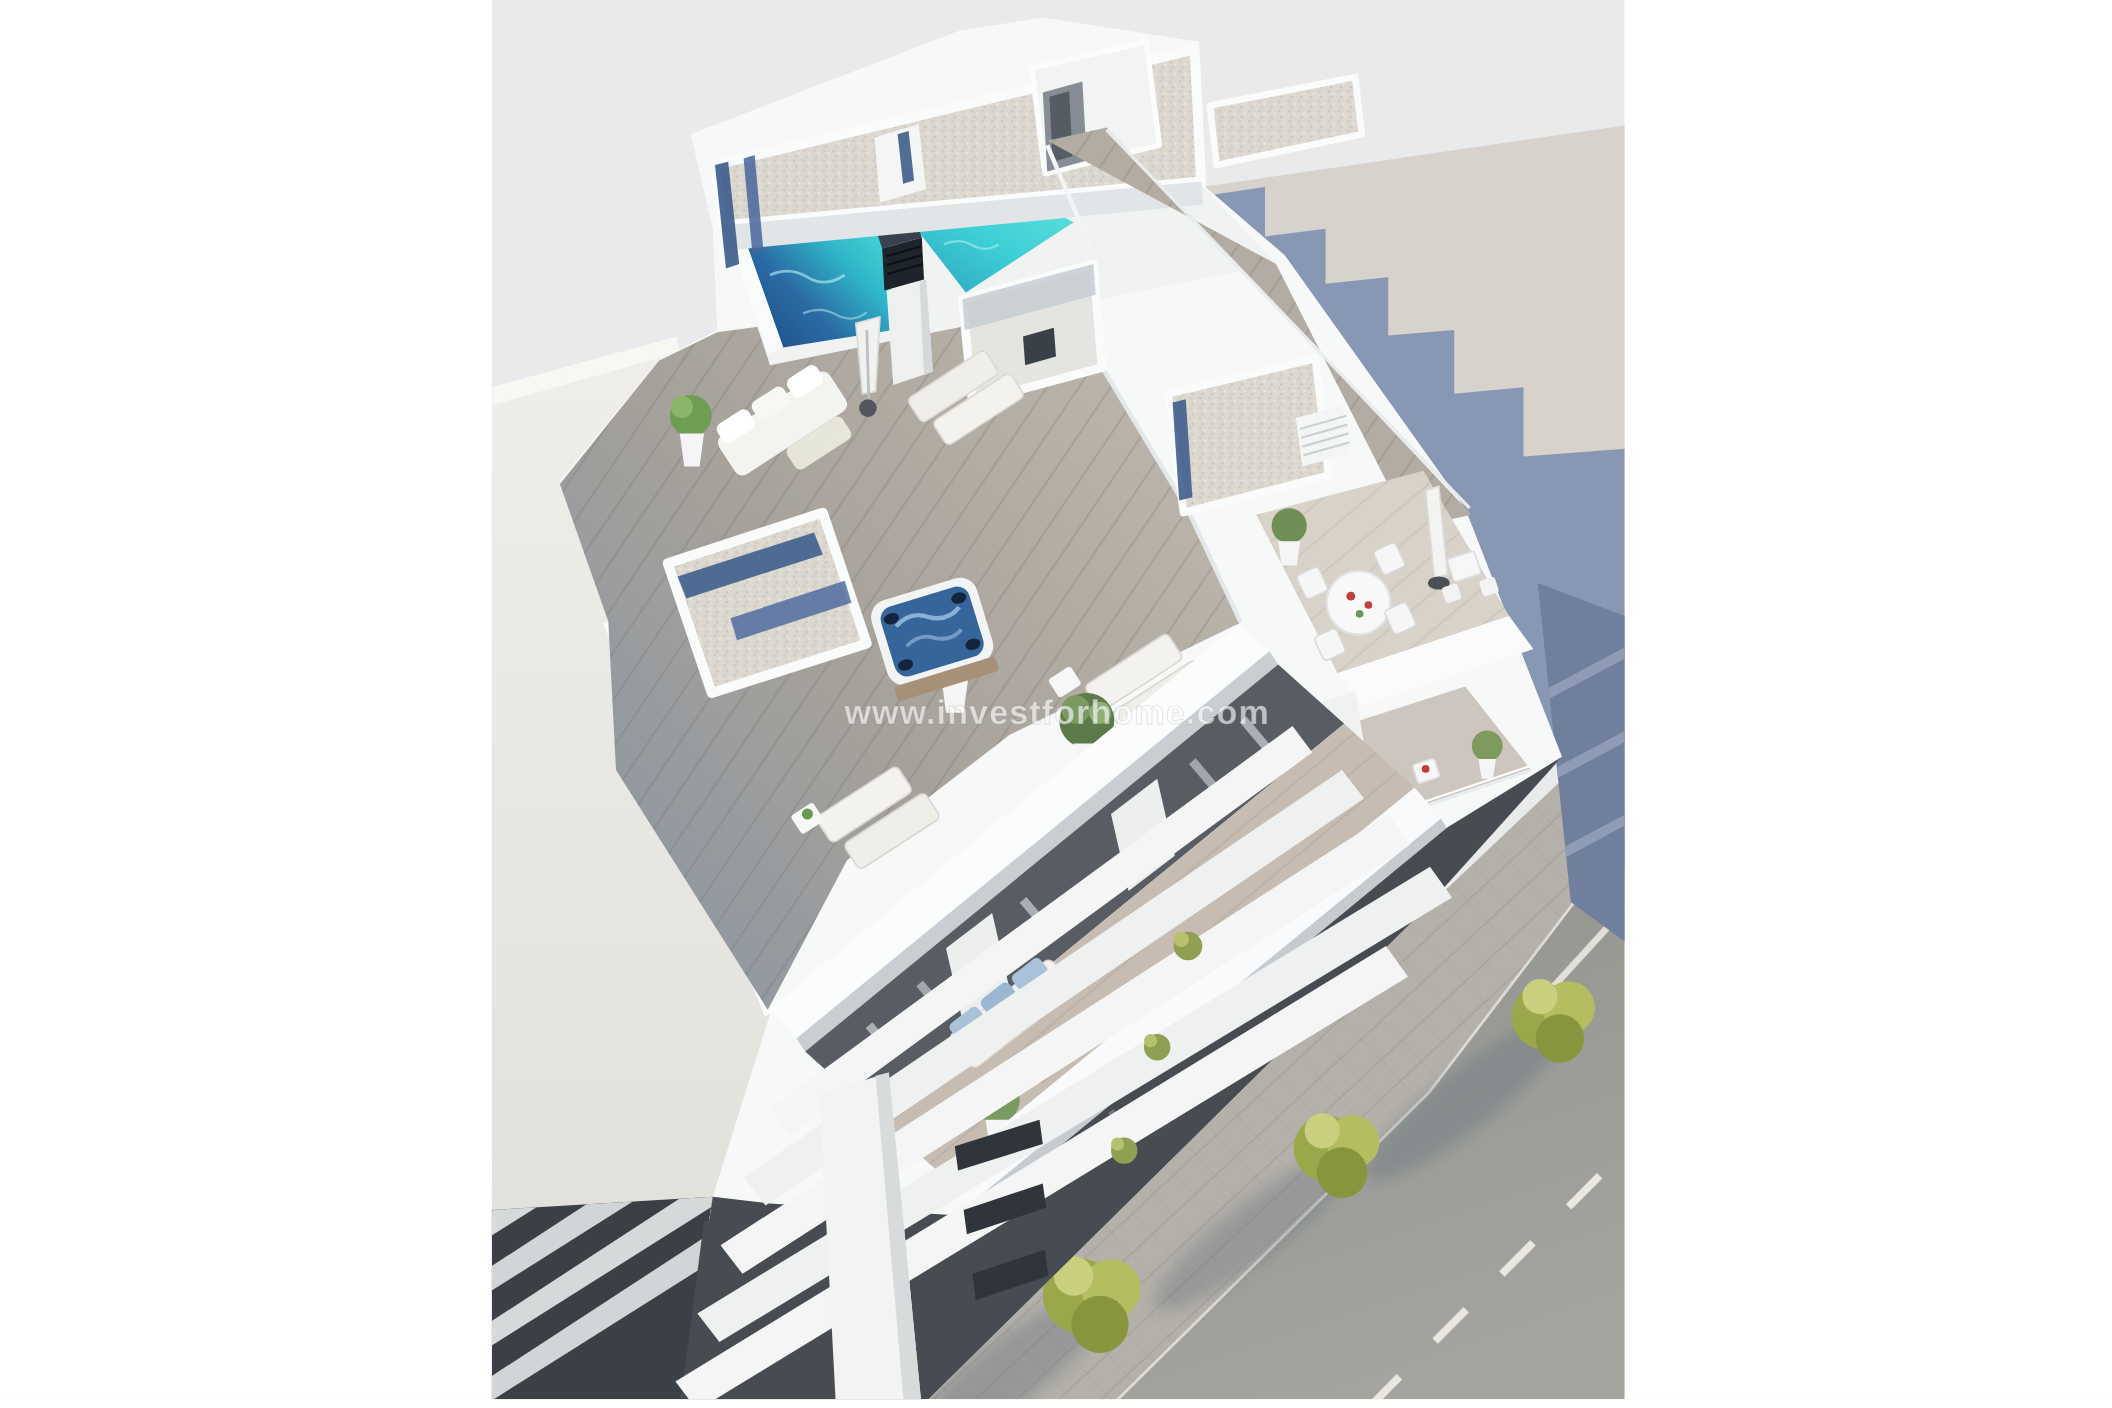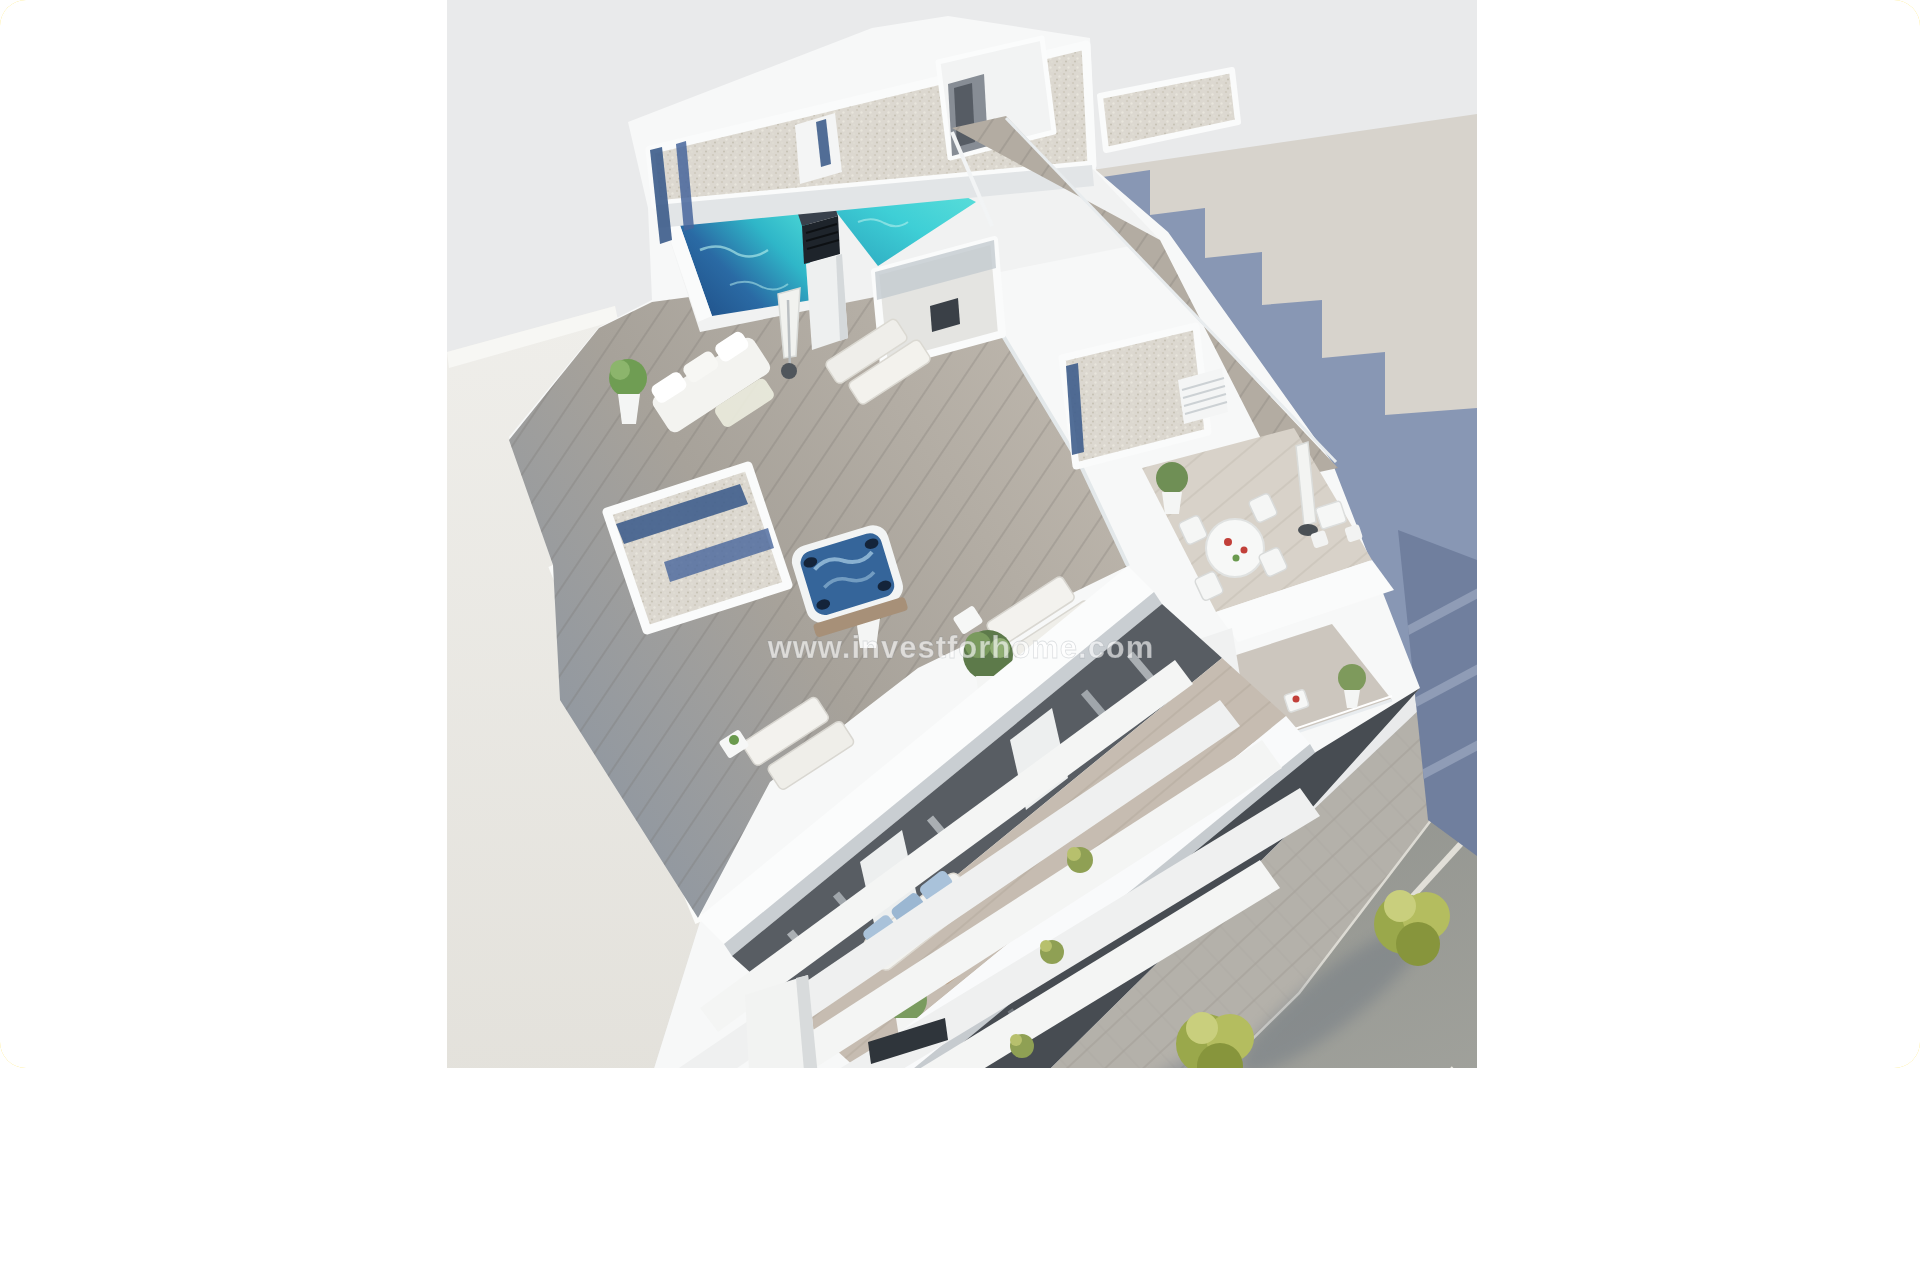--- a/index.html
+++ b/index.html
@@ -1,17 +1,17 @@
 <!DOCTYPE html>
 <html><head>
 <meta charset="utf-8">
 <style>
   html,body{margin:0;padding:0;background:#ffffff;}
-  .page{position:relative;width:1920px;height:1068px;background:#fde047;overflow:hidden;
-        font-family:"Liberation Sans", sans-serif;border-radius:26px;}
+  .page{position:relative;width:1920px;height:1272px;background:#fde047;overflow:hidden;
+        font-family:"Liberation Sans", sans-serif;}
   svg{display:block;}
   .watermark{font-family:"Liberation Sans", sans-serif;font-weight:bold;letter-spacing:1px;}
 </style>
 </head>
 <body>
 
 <div class="page">
 <svg width="1920" height="1280" viewBox="0 0 1920 1280">
   <defs>
     <clipPath id="renderClip">

